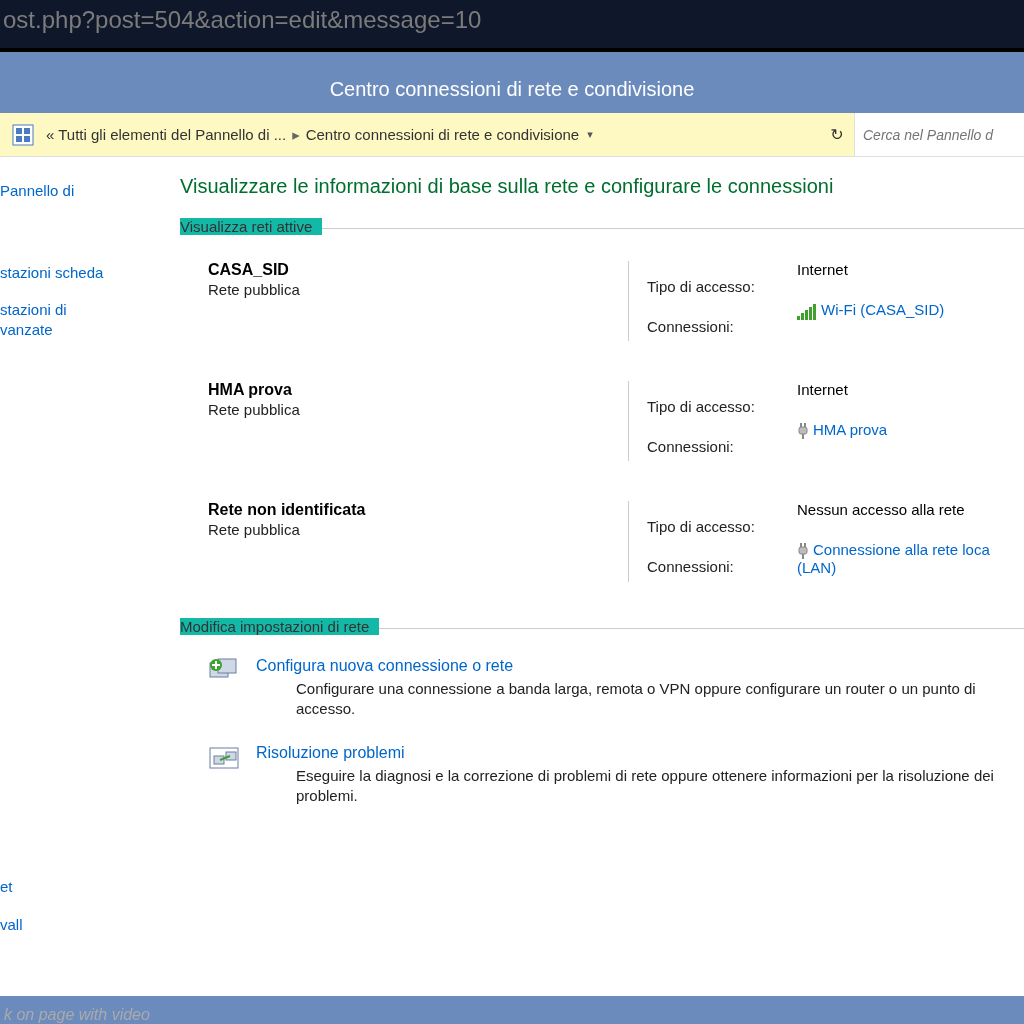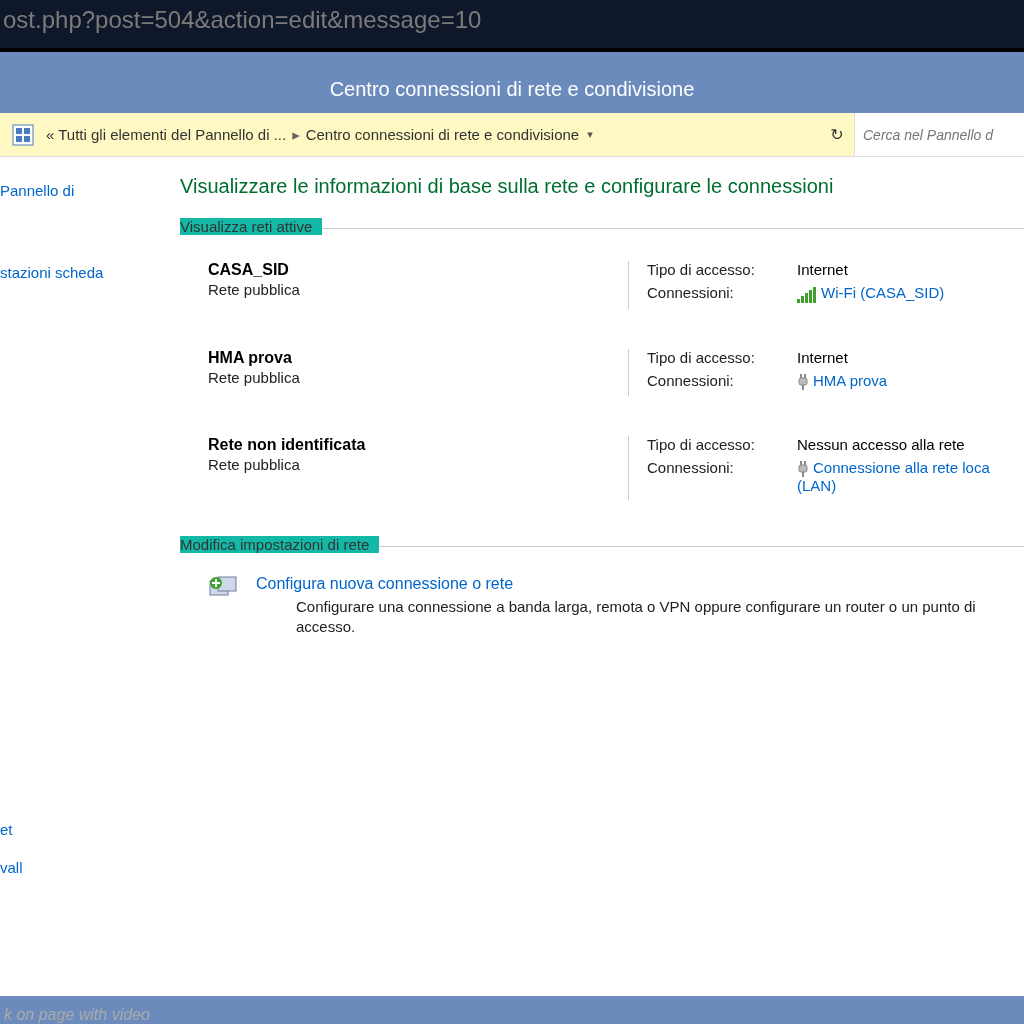--- a/index.html
+++ b/index.html
@@ -22,21 +22,21 @@
   .main h1 { color: #006e2e; font-size: 20px; font-weight: 400; margin-bottom: 20px; }
   .section-wrap { position: relative; margin-bottom: 22px; }
   .section-wrap .line { position:absolute; left:0; right:0; top:10px; height:1px; background:#ccc; z-index:0;}
   .section-wrap .lbl { background:#14b8a6; padding-right:10px; position:relative; z-index:1; font-size:15px; color:#333;}
   .network-block { display: flex; padding: 4px 0 36px 28px; }
   .net-left { width: 420px; }
   .net-name { font-weight: 700; font-size: 16px; color: #000; padding-bottom: 2px; }
   .net-type { font-size: 15px; color: #222; }
   .net-right { flex:1; border-left: 1px solid #ccc; padding-left: 18px; }
   .net-row { display: flex; margin-bottom: 6px; font-size: 15px; }
-  .net-row .k { width: 150px; color: #222; }
+  .net-row .k { width: 150px; color: #222; margin-top: 17px; }
   .net-row .v { flex:1; }
   .net-row .v a { color: #0066cc; text-decoration: none; }
   .wifi-bars { display:inline-block; vertical-align:middle; margin-right:4px; }
   .wifi-bars span { display:inline-block; width:3px; margin-right:1px; background:#3fa02e; vertical-align:bottom;}
   .wifi-bars .b1{height:4px}.wifi-bars .b2{height:7px}.wifi-bars .b3{height:10px}.wifi-bars .b4{height:13px}.wifi-bars .b5{height:16px}
   .plug-icon { display:inline-block; width:12px; height:16px; vertical-align: middle; margin-right:4px; }
   .settings-entry { display:flex; padding: 0 0 24px 28px; }
   .settings-entry .icon-col { width: 48px; }
   .settings-entry .text-col { flex:1; }
   .settings-entry .text-col a { color:#0066cc; text-decoration:none; font-size:16px; }
@@ -70,20 +70,22 @@
   </div>
   <span class="refresh">↻</span>
   <input class="search-box" placeholder="Cerca nel Pannello d" style="">
 </div>
 
 <div class="content-wrap">
   <div class="sidebar">
     <a>Pannello di</a>
     <div style="height:44px"></div>
     <a>stazioni scheda</a>
+    <a style="white-space:pre-line">stazioni di
+vanzate</a>
     <div style="height:520px"></div>
     <a>et</a>
     <a>vall</a>
   </div>
 
   <div class="main">
     <h1>Visualizzare le informazioni di base sulla rete e configurare le connessioni</h1>
 
     <div class="section-wrap">
       <div class="line"></div>
@@ -160,18 +162,27 @@
         <div class="settings-entry">
           <div class="icon-col"><svg width="36" height="30">
               <rect x="2" y="6" width="18" height="14" fill="#cfd8e6" stroke="#6a7fa0"></rect>
               <rect x="10" y="2" width="18" height="14" fill="#cfd8e6" stroke="#6a7fa0"></rect>
               <circle cx="8" cy="8" r="6" fill="#3fa02e"></circle>
               <line x1="8" y1="4" x2="8" y2="12" stroke="#fff" stroke-width="2"></line>
               <line x1="4" y1="8" x2="12" y2="8" stroke="#fff" stroke-width="2"></line>
             </svg></div>
           <div class="text-col"><a href="#">Configura nuova connessione o rete</a><div class="desc">Configurare una connessione a banda larga, remota o VPN oppure configurare un router o un punto di accesso.</div></div>
         </div>
+        <div class="settings-entry">
+          <div class="icon-col"><svg width="36" height="30">
+              <rect x="2" y="4" width="28" height="20" fill="#fff" stroke="#6a7fa0"></rect>
+              <rect x="6" y="12" width="10" height="8" fill="#cfd8e6" stroke="#6a7fa0"></rect>
+              <rect x="18" y="8" width="10" height="8" fill="#cfd8e6" stroke="#6a7fa0"></rect>
+              <line x1="12" y1="16" x2="22" y2="12" stroke="#3fa02e" stroke-width="2"></line>
+            </svg></div>
+          <div class="text-col"><a href="#">Risoluzione problemi</a><div class="desc">Eseguire la diagnosi e la correzione di problemi di rete oppure ottenere informazioni per la risoluzione dei problemi.</div></div>
+        </div>
       </div>
   </div>
 </div>
 
 <div class="bottom-bar"></div>
 <div class="bottom-text">k on page with video</div>
 
 </body></html>

